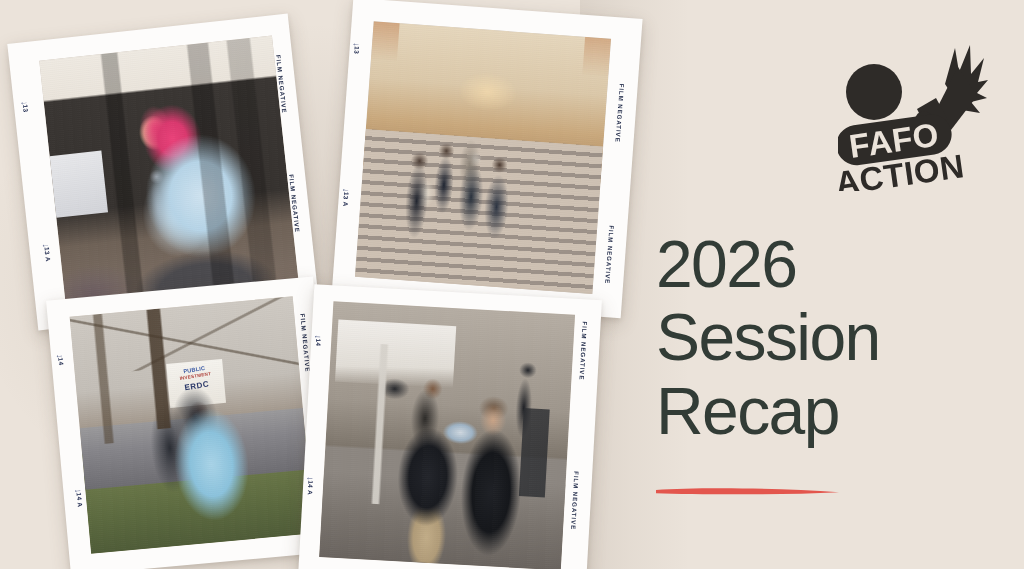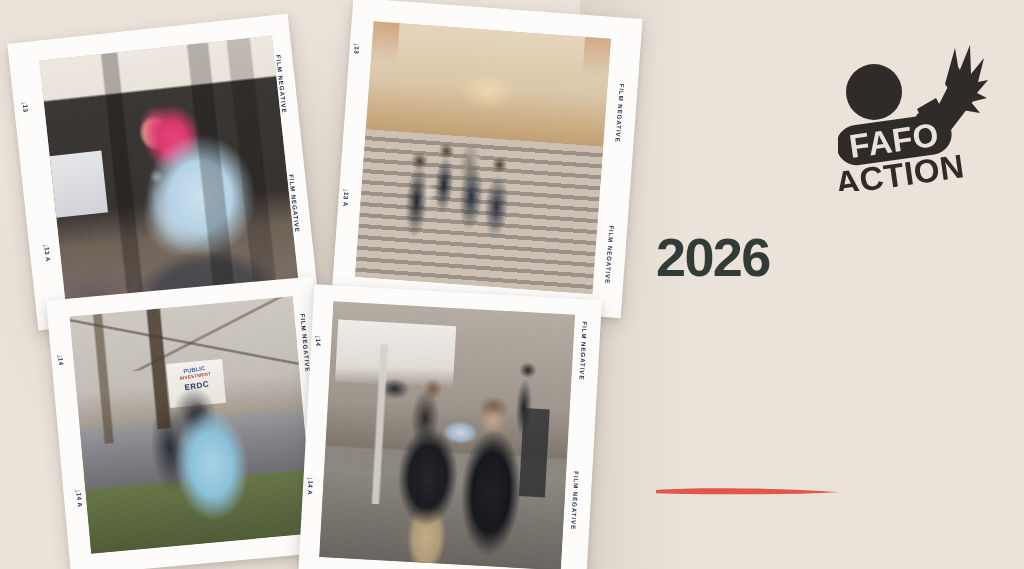--- a/index.html
+++ b/index.html
@@ -365,22 +365,22 @@
 
   #headline {
     position: absolute;
     left: 656px; top: 228px;
     width: 350px;
     z-index: 10;
   }
   #headline .line {
     display: block;
     font-family: "Liberation Sans", "DejaVu Sans", sans-serif;
-    font-weight: 700;
-    font-size: 54px;
+    font-weight: 400;
+    font-size: 66px;
     line-height: 1.11;
     letter-spacing: -1.6px;
     color: #323c36;
     white-space: nowrap;
   }
 
   #rule {
     position: absolute;
     left: 655px; top: 486px;
     width: 186px; height: 12px;
@@ -474,20 +474,22 @@
       </g>
 
       <g transform="rotate(-8 62 140)">
         <text x="62" y="150" text-anchor="middle" font-family="Liberation Sans, sans-serif" font-weight="700" font-size="33" letter-spacing="0.5" fill="#2e2b28">ACTION</text>
       </g>
     </svg>
   </div>
 
   <div id="headline">
     <span class="line">2026</span>
+    <span class="line">Session</span>
+    <span class="line">Recap</span>
   </div>
 
   <div id="rule">
     <svg width="186" height="12" viewBox="0 0 186 12" xmlns="http://www.w3.org/2000/svg" aria-hidden="true">
       <path d="M1 4 C 40 1.2, 120 1.6, 184 6.2 C 120 9.4, 40 8.4, 1 7.2 Z" fill="#e3564d"></path>
     </svg>
   </div>
 
 </div>
 

